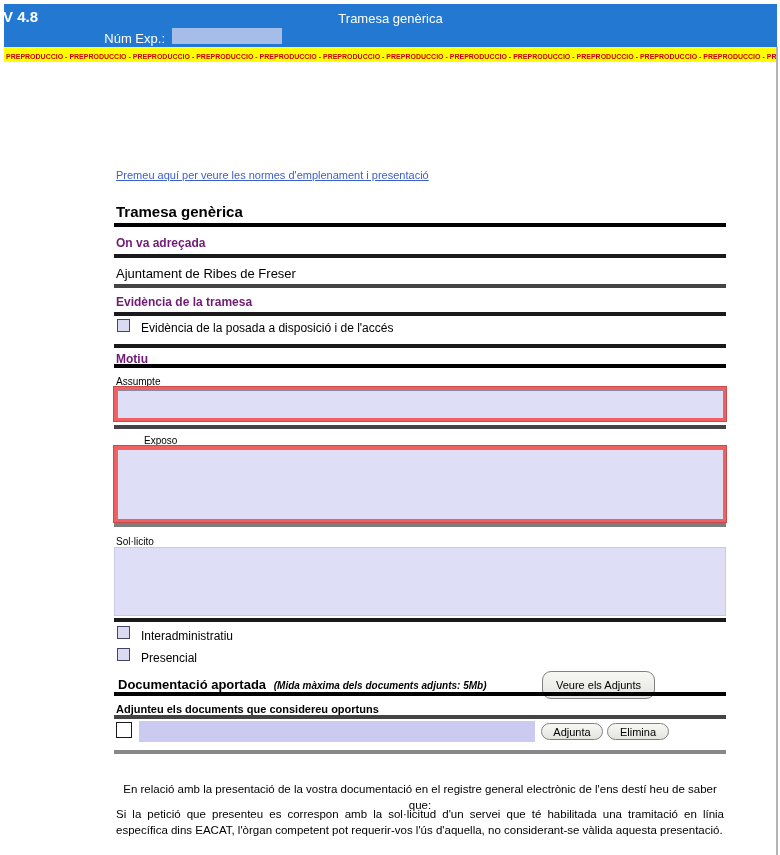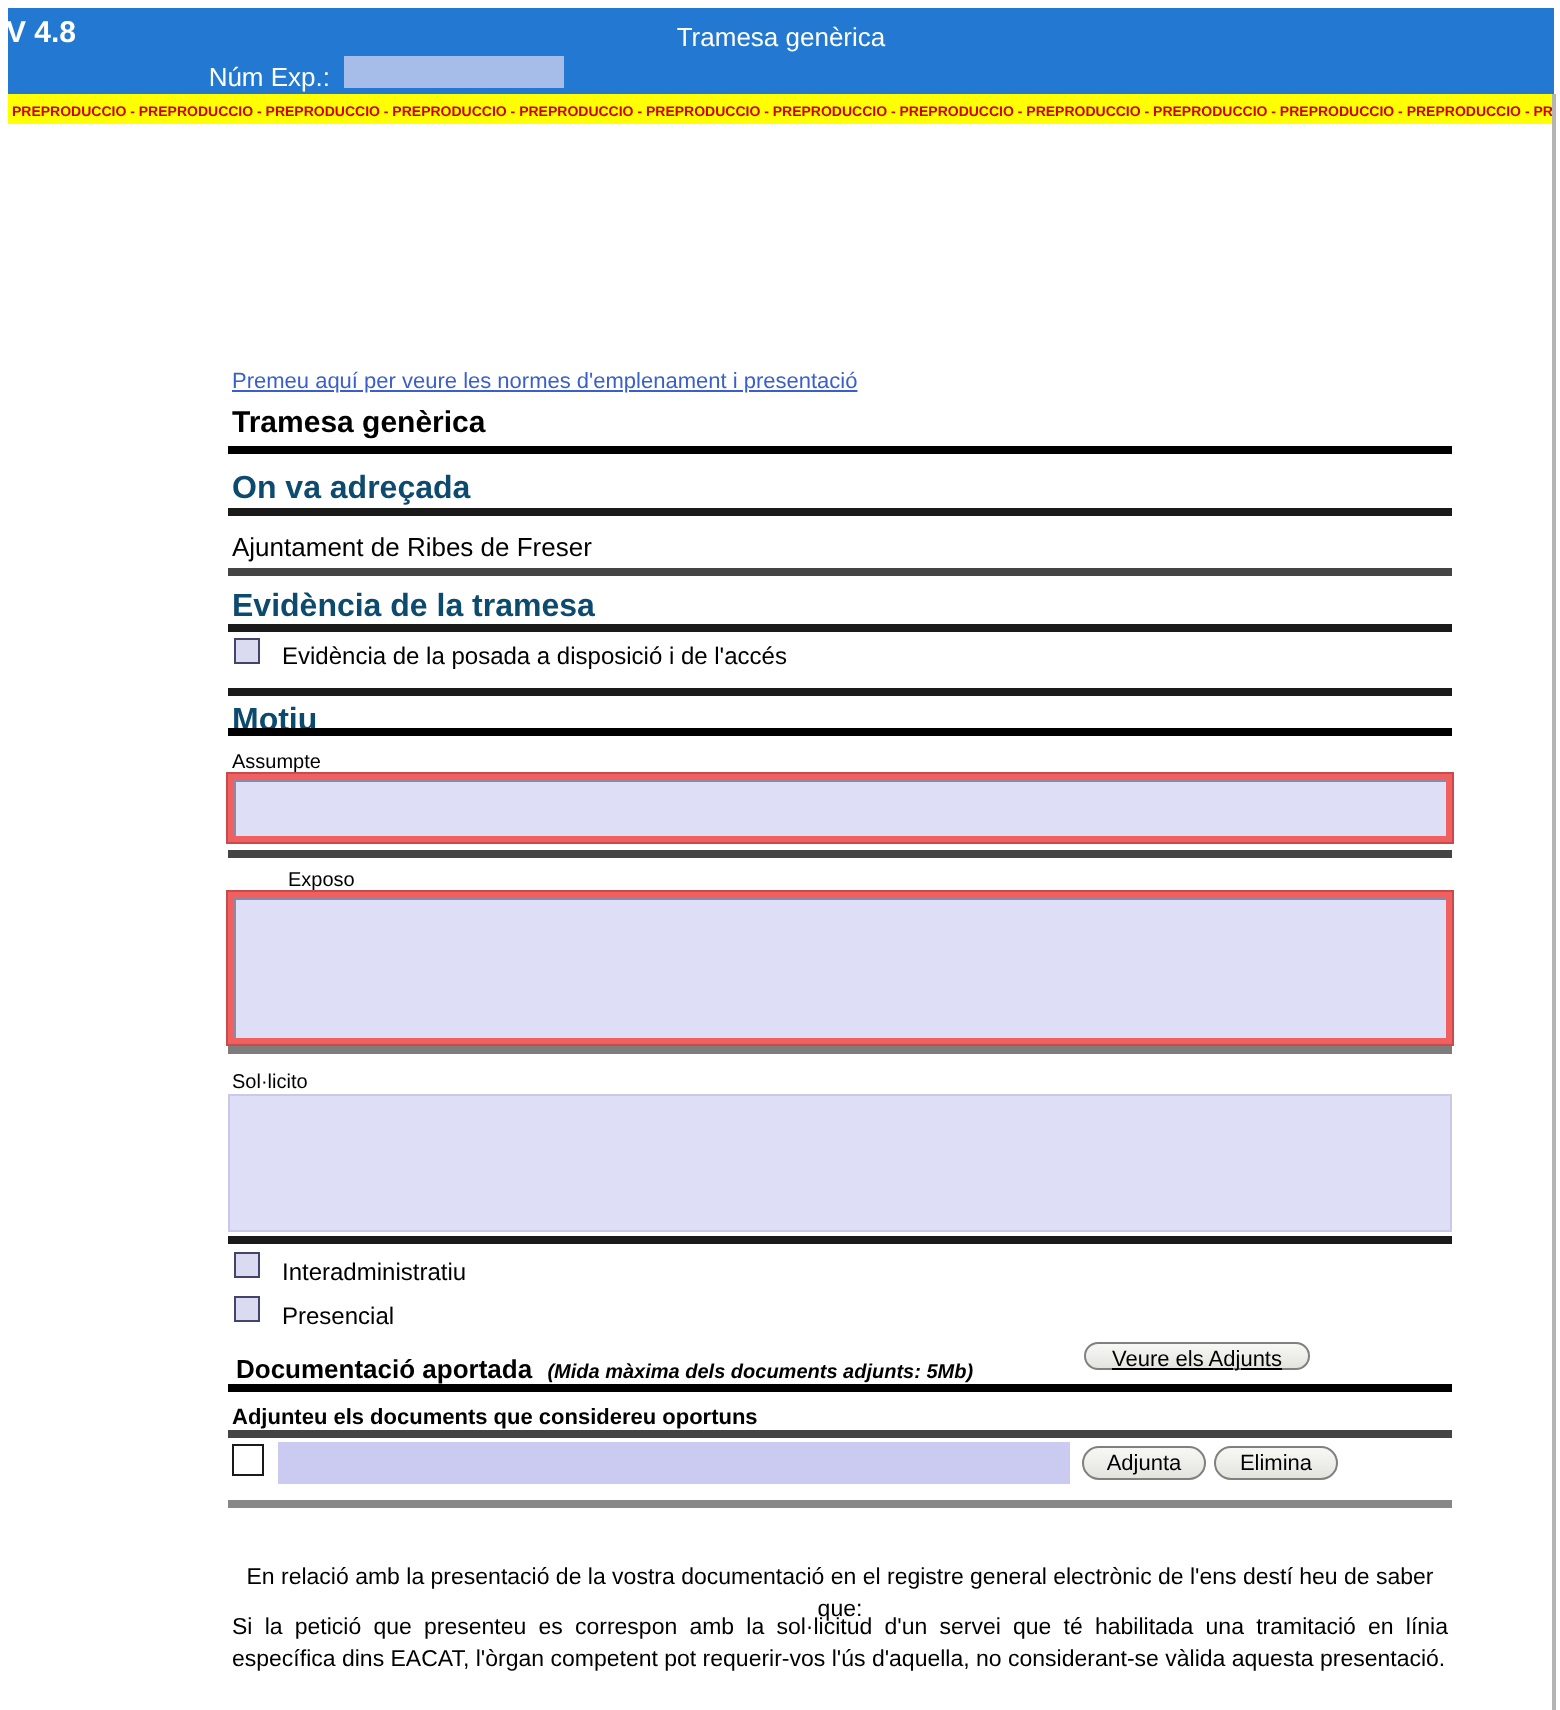--- a/index.html
+++ b/index.html
@@ -59,33 +59,33 @@
   }
   .bottom-edge {
     position: absolute; top: 853px; left: 0;
     width: 773px; height: 1px; background: #c0c0c0;
   }
 
   
   .content { position: absolute; left: 110px; top: 0; width: 612px; }
 
   .norms-link {
-    position: absolute; top: 179px; left: 0;
+    position: absolute; top: 163px; left: 0;
     font-size: 11px; color: #3a5fcd; text-decoration: underline; cursor: pointer; text-align: center;
   }
   .form-title { position: absolute; top: 197px; left: 0; font-size: 15px; font-weight: bold; color: #000; }
 
   .sep { position: absolute; left: 0; width: 612px; }
   .sep-4 { height: 4px; background: #000; }
   .sep-3 { height: 3px; background: #000; }
   .sep-2 { height: 2px; background: #1a1a1a; }
   .sep-1 { height: 1px; background: #444; }
   .sep-gray { height: 3px; background: #7d7d7d; }
 
-  .sec-heading { position: absolute; left: 0; font-size: 16px; font-weight: bold; color: #0c4a6e; }
+  .sec-heading { position: absolute; left: 0; font-size: 12px; font-weight: bold; color: #701a75; }
   .plain-value { position: absolute; left: 0; font-size: 13px; color: #000; }
   .small-label { position: absolute; left: 0; font-size: 10px; color: #000; }
 
   .checkbox {
     position: absolute;
     width: 13px; height: 13px;
     background: #dadaf0; border: 1px solid #44446a;
     cursor: pointer;
   }
   .cb-label { position: absolute; font-size: 12px; color: #000; }
@@ -183,21 +183,21 @@
 
     <div class="checkbox" style="top:622px; left:3px;"></div>
     <div class="cb-label" style="top:623px; left:25px;">Interadministratiu</div>
     <div class="checkbox" style="top:644px; left:3px;"></div>
     <div class="cb-label" style="top:645px; left:25px;">Presencial</div>
 
     <div class="doc-heading" style="top:671px;">
       <span>Documentació aportada</span>
       <span class="doc-note">(Mida màxima dels documents adjunts: 5Mb)</span>
     </div>
-    <button class="pill-btn" style="top:667px; left:428px; width:113px; height:14px;text-decoration:underline;">Veure els Adjunts</button>
+    <button class="pill-btn" style="top:667px; left:428px; width:113px; height:28px;">Veure els Adjunts</button>
     <div class="sep sep-3" style="top:688px;"></div>
 
     <div class="sub-heading" style="top:697px;">Adjunteu els documents que considereu oportuns</div>
     <div class="sep sep-1" style="top:711px;"></div>
 
     <div class="attach-cb" style="top:718px; left:2px;"></div>
     <input class="attach-input" style="top: 717px;" value="">
     <button class="pill-btn" style="top:719px; left:427px; width:62px; height:17px;">Adjunta</button>
     <button class="pill-btn" style="top:719px; left:493px; width:62px; height:17px;">Elimina</button>
     <div class="sep sep-1" style="top:746px; background:#888;"></div>

